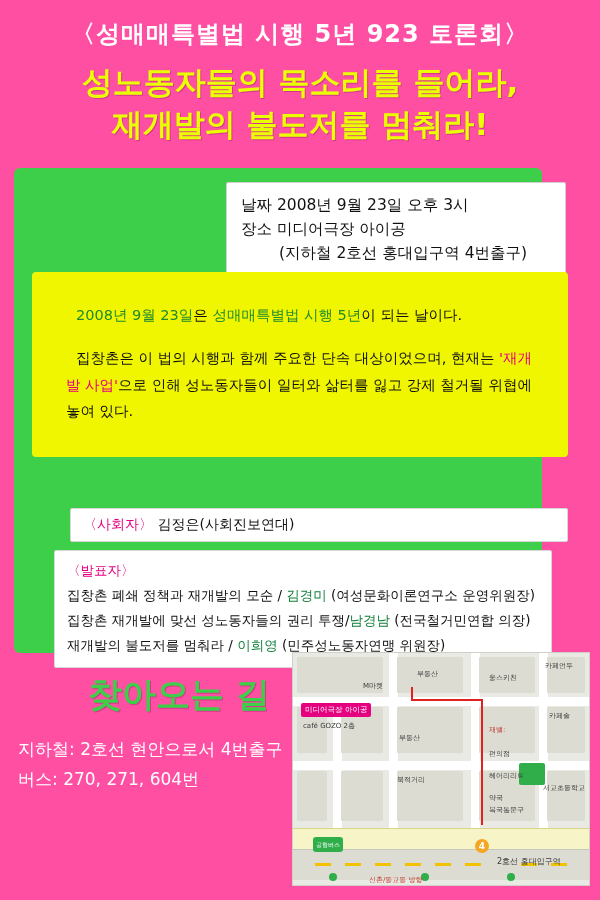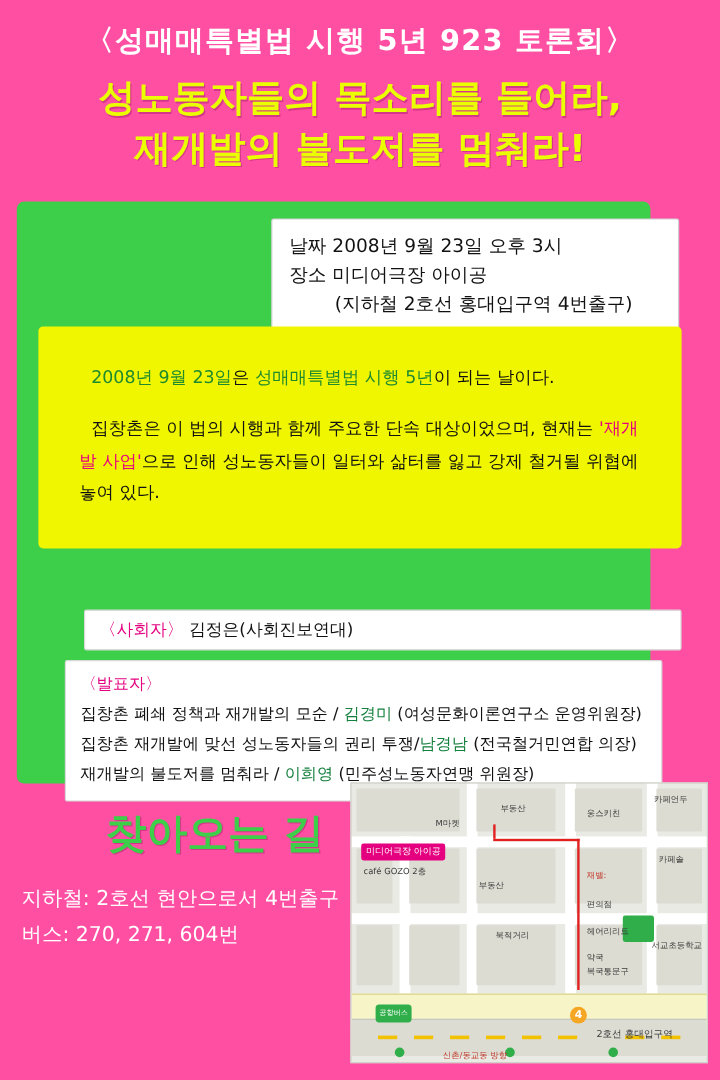--- a/index.html
+++ b/index.html
@@ -258,21 +258,21 @@
     <div class="lbl" style="left:196px;top:20px;">웅스키친</div>
     <div class="lbl" style="left:256px;top:58px;">카페솔</div>
     <div class="lbl" style="left:10px;top:38px;margin-top:30px;">café GOZO 2층</div>
     <div class="lbl" style="left:106px;top:80px;">부동산</div>
     <div class="lbl" style="left:196px;top:72px;color:#c0392b;">재밸:</div>
     <div class="lbl" style="left:196px;top:96px;">편의점</div>
     <div class="lbl" style="left:250px;top:130px;">서교초등학교</div>
     <div class="lbl" style="left:196px;top:118px;">헤어리리트</div>
     <div class="lbl" style="left:196px;top:140px;font-family:Liberation Mono, monospace;">약국</div>
     <div class="lbl" style="left:196px;top:152px;">복국통문구</div>
-    <div class="lbl" style="left:104px;top:122px;padding-left:16px;">북적거리</div>
+    <div class="lbl" style="left:104px;top:122px;">북적거리</div>
 
     <div class="marker" style="left:8px;top:50px;">미디어극장 아이공</div>
 
     <div class="subwaybar" style="top:196px;"></div>
     <div class="dash" style="left:22px;top:210px;width:16px;"></div>
     <div class="dash" style="left:52px;top:210px;width:16px;"></div>
     <div class="dash" style="left:82px;top:210px;width:16px;"></div>
     <div class="dash" style="left:112px;top:210px;width:16px;"></div>
     <div class="dash" style="left:142px;top:210px;width:16px;"></div>
     <div class="dash" style="left:172px;top:210px;width:16px;"></div>

